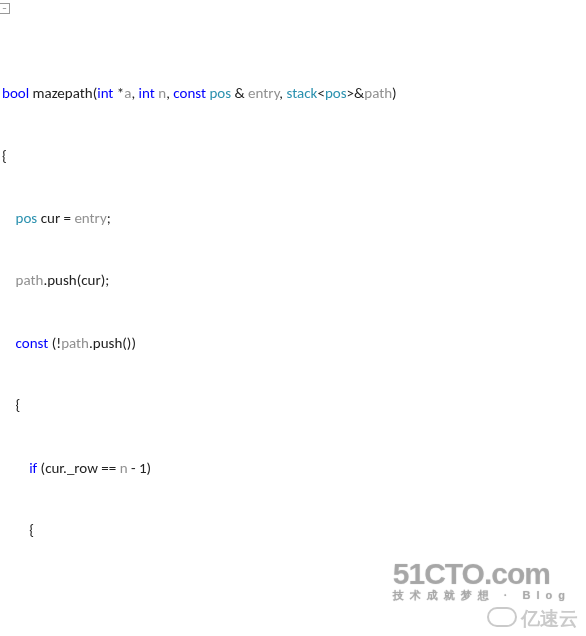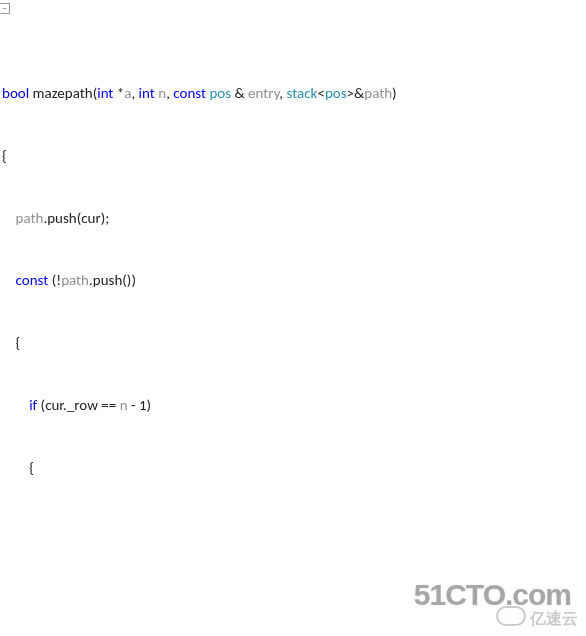--- a/index.html
+++ b/index.html
@@ -55,21 +55,21 @@
     display:block;
     font-size:11px;
     font-weight:700;
     letter-spacing:6px;
     color: rgba(150,150,150,0.55);
   }
   .wm-yisu {
     position:absolute;
     right:8px; bottom:6px;
     font-family: Arial, sans-serif;
-    font-size:16px;
+    font-size:19px;
     font-weight:700;
     color: rgba(150,150,150,0.5);
     pointer-events:none;
   }
   .wm-yisu .cloud {
     display:inline-block;
     width:26px;height:16px;
     border:2px solid rgba(150,150,150,0.5);
     border-radius:10px;
     position:relative;
@@ -77,20 +77,21 @@
   }
 </style>
 </head>
 <body>
 
 <div class="code-area">
   <div class="fold">−</div>
 
   <span class="line"><span class="kw">bool</span> <span>mazepath</span><span>(</span><span class="kw">int</span><span> *</span><span class="dim">a</span><span>, </span><span class="kw">int</span><span> </span><span class="dim">n</span><span>, </span><span class="kw">const</span><span> </span><span class="type">pos</span><span> &amp; </span><span class="dim">entry</span><span>, </span><span class="type">stack</span><span>&lt;</span><span class="type">pos</span><span>&gt;</span><span>&amp;</span><span class="dim">path</span><span>)</span></span>
   <span class="line">{</span>
+  <span class="line"><span>    </span><span class="type">pos</span><span> </span><span>cur = </span><span class="dim">entry</span><span>;</span></span>
   <span class="line"><span>    </span><span class="dim">path</span><span>.</span><span>push(</span><span>cur</span><span>);</span></span>
   <span class="line"><span>    </span><span class="kw">const</span><span> (!</span><span class="dim">path</span><span>.</span><span>push</span><span>())</span></span>
   <span class="line">    {</span>
   <span class="line"><span>        </span><span class="kw">if</span><span> (</span><span>cur</span><span>.</span><span>_row == </span><span class="dim">n</span><span> - 1)</span></span>
   <span class="line">        {</span>
   
   
   
   
   
@@ -106,16 +107,17 @@
   
   
   
   
   
   
 </div>
 
 <div class="wm-51cto">
   <span>51CTO.com</span>
+  <span class="sub">技术成就梦想  · Blog</span>
 </div>
 <div class="wm-yisu">
   <span class="cloud"></span><span>亿速云</span>
 </div>
 
 </body></html>

